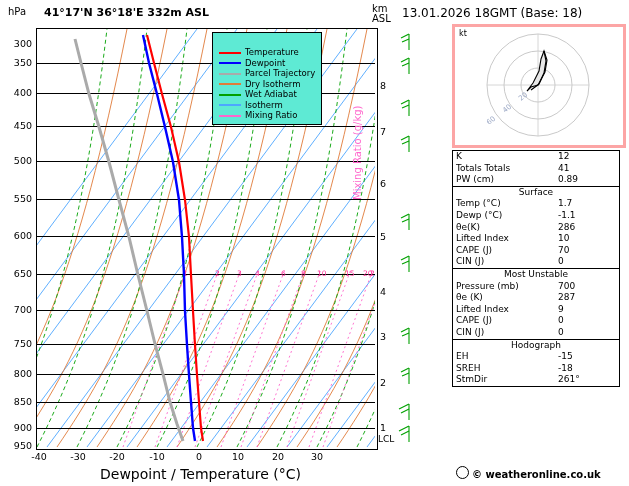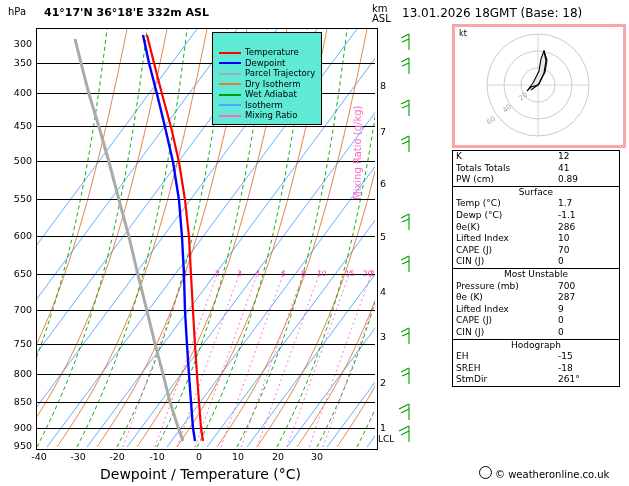--- a/index.html
+++ b/index.html
@@ -32,21 +32,21 @@
   #right-col{left:400px;top:0;width:229px;height:486px;}
   #date-title{left:402px;top:6px;font-size:12px;font-weight:normal;color:#000;white-space:nowrap;}
   #hodo-box{left:452px;top:24px;width:168px;height:118px;border:3px solid #fca5a5;background:#fff;}
   #hodo-kt{position:absolute;left:4px;top:2px;font-size:8px;color:#000;}
   #tables{left:452px;top:150px;width:168px;}
   table.info{border-collapse:collapse;width:168px;border:1px solid #000;background:#fff;}
   table.info td{font-size:9px;color:#000;padding:0px 3px;line-height:11.6px;}
   td.val{text-align:left;width:58px;}
   td.sec{text-align:center;font-style:normal;}
   .sep td{border-top:1px solid #000;}
-  #credit{left:479px;top:466px;font-size:10px;color:#000;}
+  #credit{left:456px;top:466px;font-size:10px;color:#000;font-weight:bold;}
   #credit .globe{display:inline-block;width:11px;height:11px;border:1px solid #000;border-radius:50%;margin-right:3px;vertical-align:-1px;}
   
   #barbs{left:396px;top:28px;width:26px;height:420px;}
 </style>
 </head>
 <body>
 
 <div id="root">
 
   <div class="abs" id="skewt-panel">

